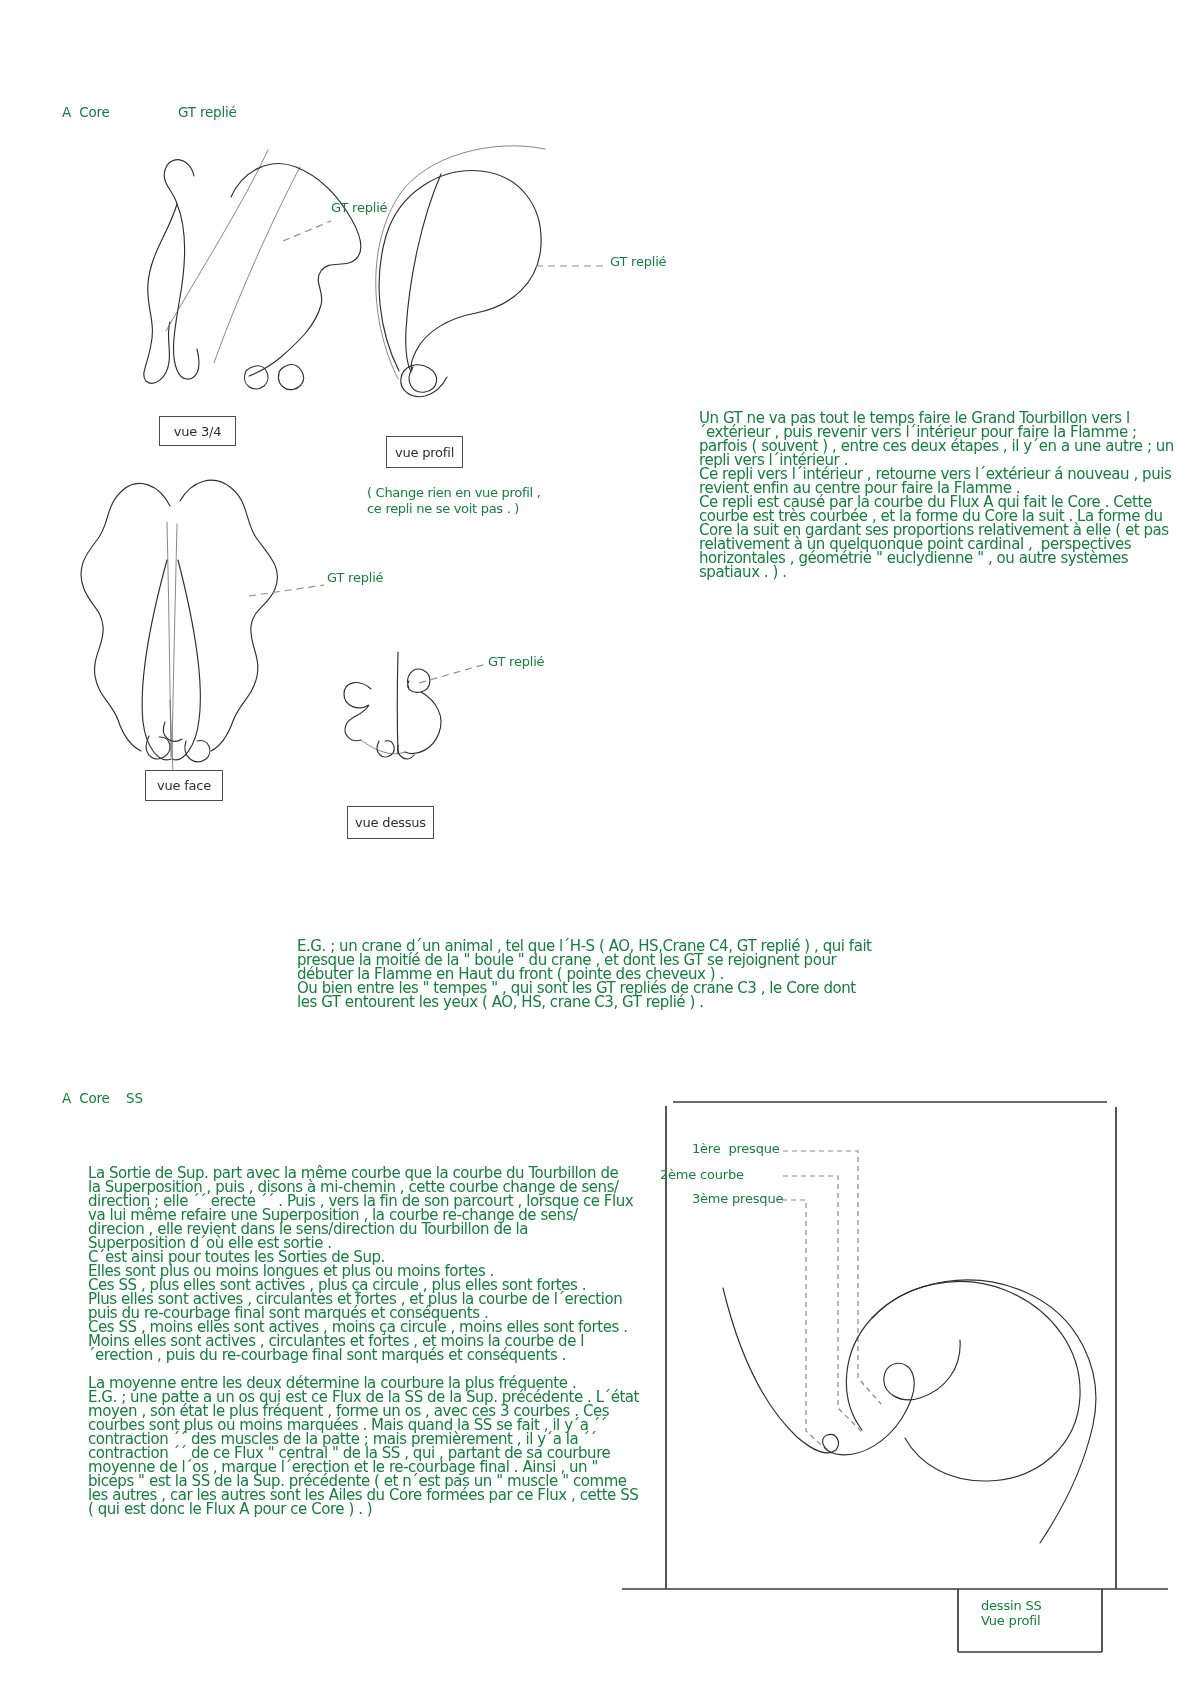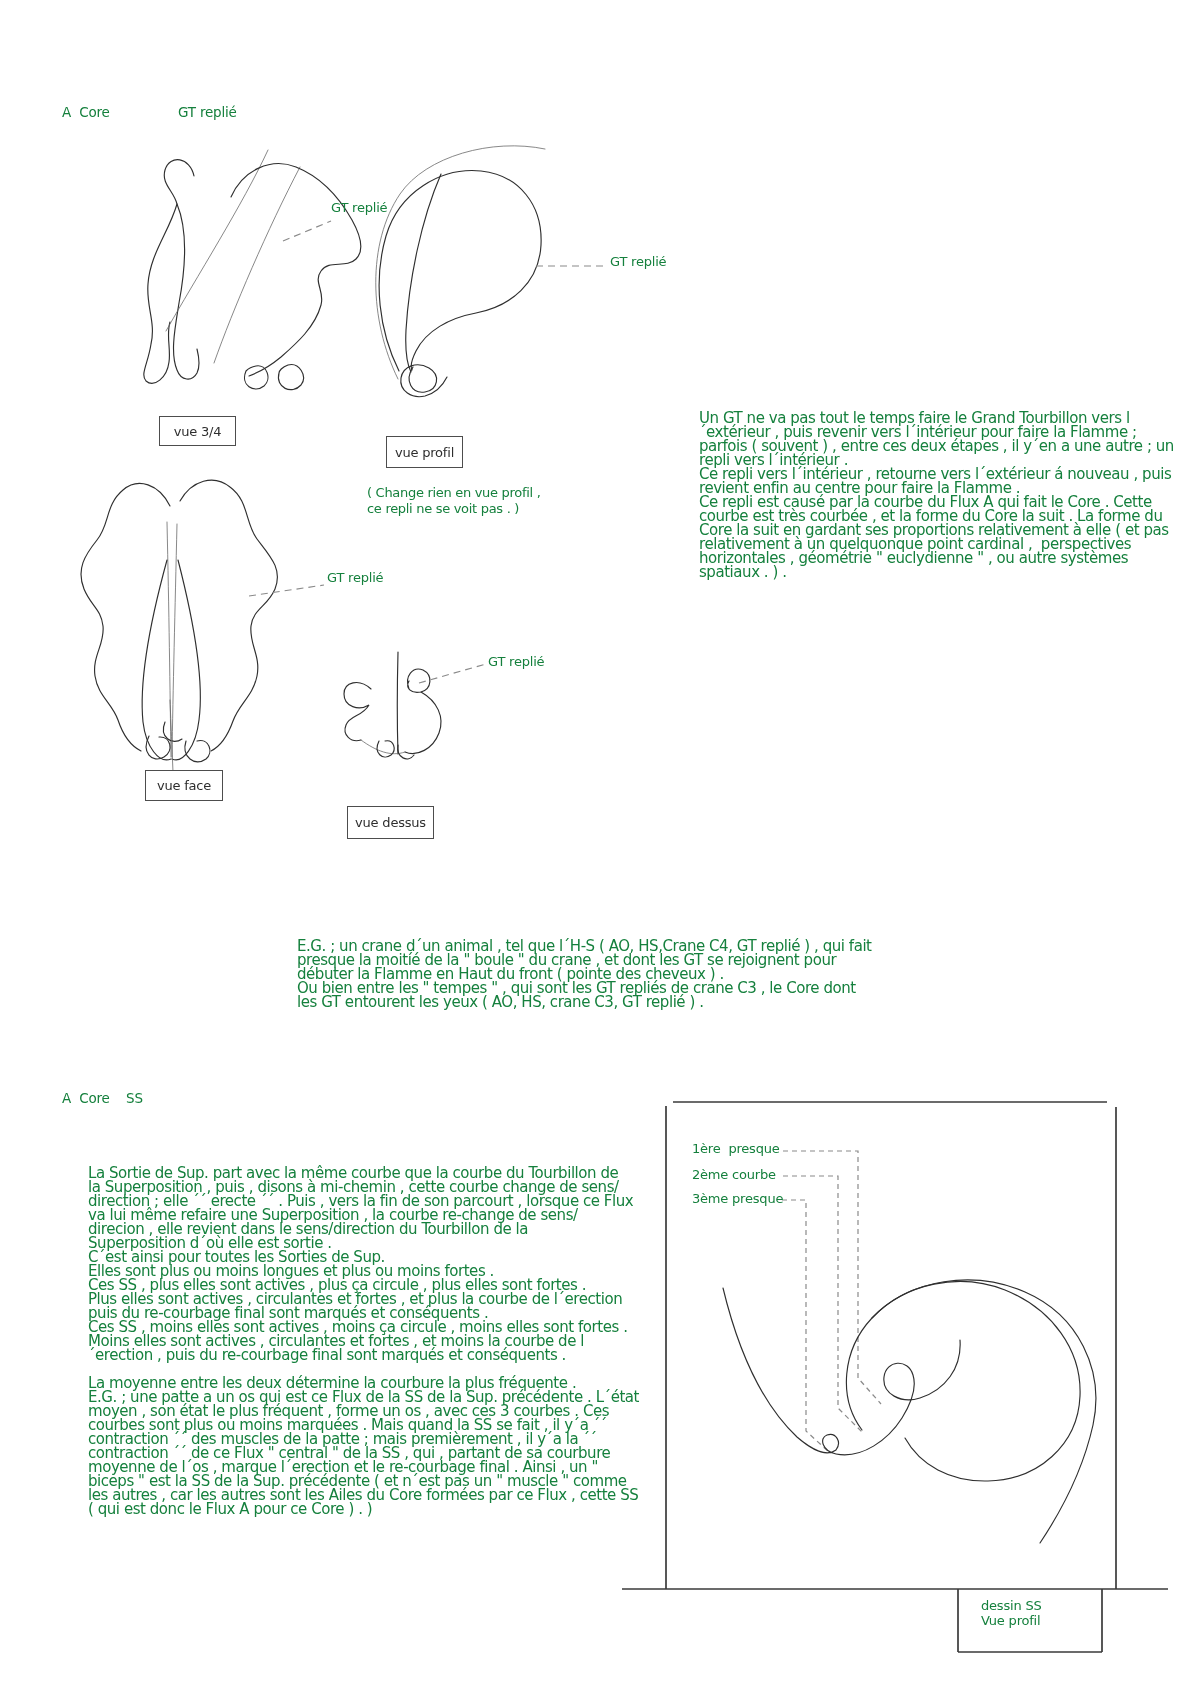--- a/index.html
+++ b/index.html
@@ -176,19 +176,19 @@
 moyen , son état le plus fréquent , forme un os , avec ces 3 courbes . Ces
 courbes sont plus ou moins marquées . Mais quand la SS se fait , il y´a ´´
 contraction ´´ des muscles de la patte ; mais premièrement , il y´a la ´´
 contraction ´´ de ce Flux " central " de la SS , qui , partant de sa courbure
 moyenne de l´os , marque l´erection et le re-courbage final . Ainsi , un "
 biceps " est la SS de la Sup. précédente ( et n´est pas un " muscle " comme
 les autres , car les autres sont les Ailes du Core formées par ce Flux , cette SS
 ( qui est donc le Flux A pour ce Core ) . )</div>
 
   <span class="t clabel" style="left:692px;top:1141px;">1ère  presque</span>
-  <span class="t clabel" style="left:692px;top:1167px;">2ème courbe</span>
+  <span class="t clabel" style="left:660px;top:1167px;">2ème courbe</span>
   <span class="t clabel" style="left:692px;top:1191px;">3ème presque</span>
 
   <div class="t caption" style="left:981px;top:1598px;">dessin SS
 Vue profil</div>
 
 </div>
 
 </body></html>

